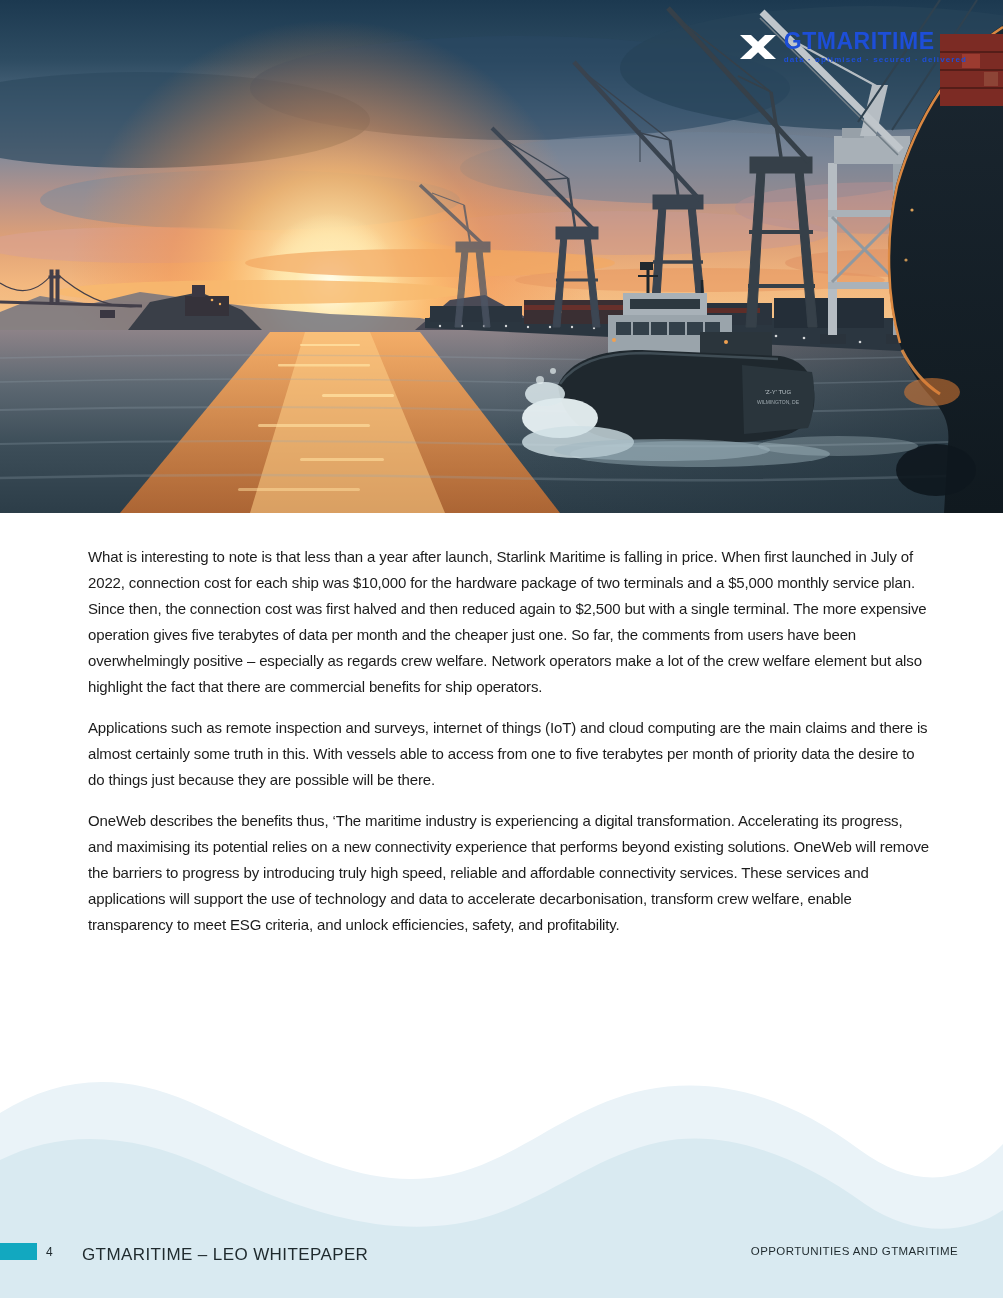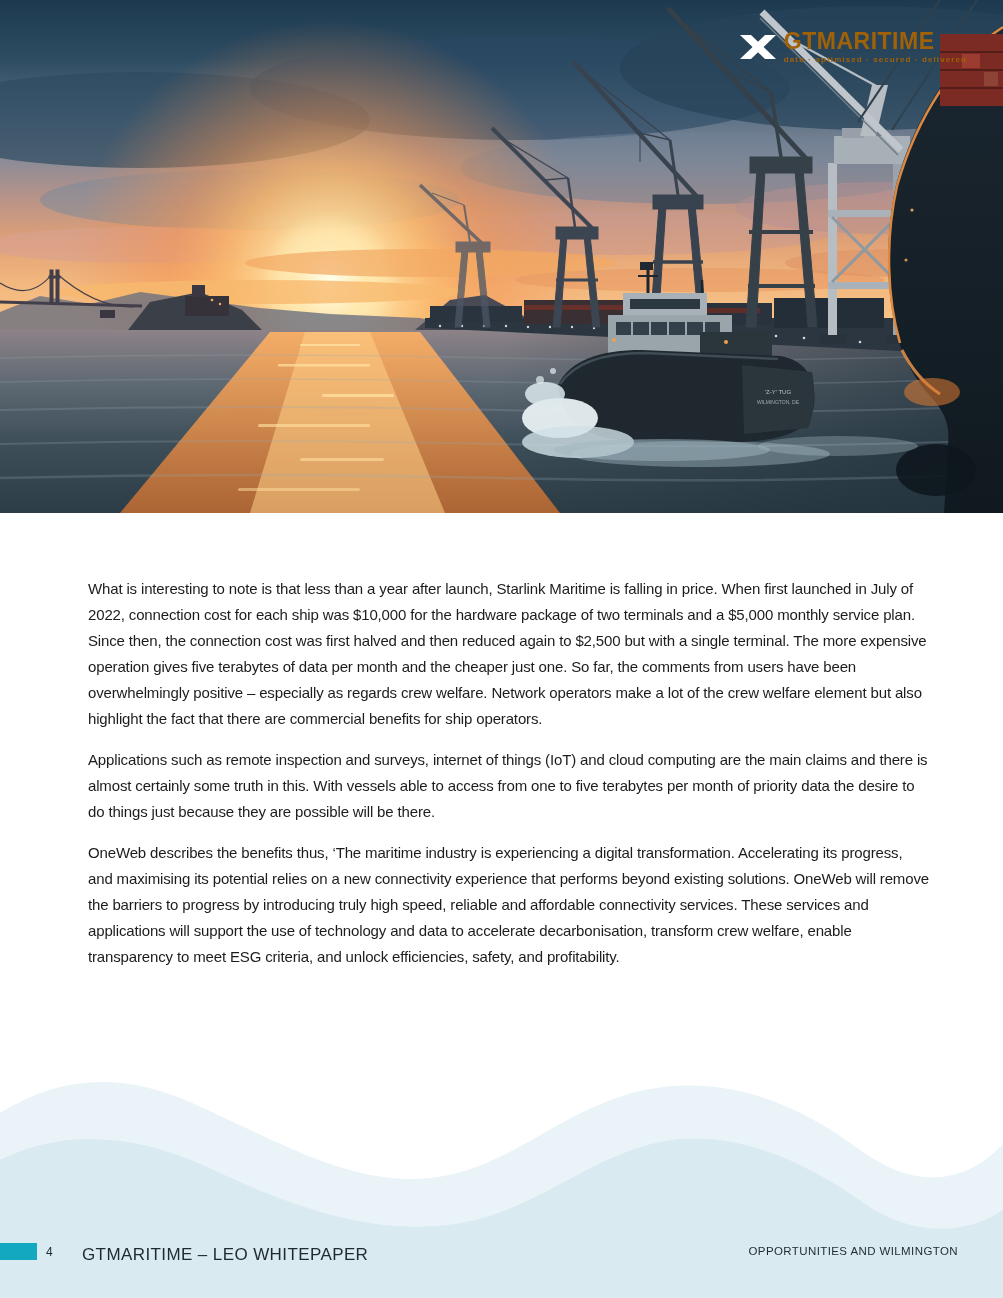--- a/index.html
+++ b/index.html
@@ -7,34 +7,34 @@
     position:relative;width:1003px;height:1298px;background:#ffffff;
     overflow:hidden;margin:0 auto;
     font-family:"Liberation Sans",sans-serif;
   }
   
   .hero{position:absolute;top:0;left:0;width:1003px;height:513px;}
   .hero svg{display:block;}
   
   .logo{
     position:absolute;top:30px;right:36px;display:flex;align-items:center;gap:8px;
-    color:#a16207;z-index:5;
+    color:#1d4ed8;z-index:5;
   }
   .logo-mark svg{display:block;}
   .logo-text{display:flex;flex-direction:column;line-height:1;}
   .logo-name{
     font-size:23px;font-weight:bold;letter-spacing:0.5px;
   }
   .logo-tagline{
     font-size:8px;font-weight:bold;letter-spacing:1.1px;margin-top:3px;
     white-space:nowrap;
   }
   
   .body-copy{
-    position:absolute;left:88px;top:576px;width:842px;
+    position:absolute;left:88px;top:544px;width:842px;
     font-size:15px;line-height:26px;letter-spacing:-0.15px;color:#1c1c1c;
   }
   .body-copy p{margin:0 0 15px 0;}
   
   .waves{position:absolute;left:0;bottom:0;width:1003px;height:240px;pointer-events:none;}
   .waves svg{display:block;}
   
   .footer{
     position:absolute;left:0;bottom:0;width:1003px;height:240px;z-index:6;
   }
@@ -328,16 +328,16 @@
     <svg width="1003" height="240" viewBox="0 0 1003 240" preserveAspectRatio="none">
       <path d="M0,55 C60,18 120,14 190,44 C280,84 350,128 430,120 C510,112 560,50 645,32 C720,17 790,40 860,92 C910,129 962,130 1003,86 L1003,240 L0,240 Z" fill="#eaf3f8"></path>
       <path d="M0,102 C60,72 130,74 205,108 C290,148 370,178 455,166 C535,154 585,100 660,84 C725,71 795,96 865,146 C912,178 965,178 1003,152 L1003,240 L0,240 Z" fill="#d9eaf1"></path>
     </svg>
   </div>
 
   <div class="footer">
     <div class="footer-bar"></div>
     <div class="footer-page">4</div>
     <div class="footer-doc">GTMARITIME – LEO WHITEPAPER</div>
-    <div class="footer-section">OPPORTUNITIES AND WILMINGTON</div>
+    <div class="footer-section">OPPORTUNITIES AND GTMARITIME</div>
   </div>
 
 </div>
 
 </body></html>

